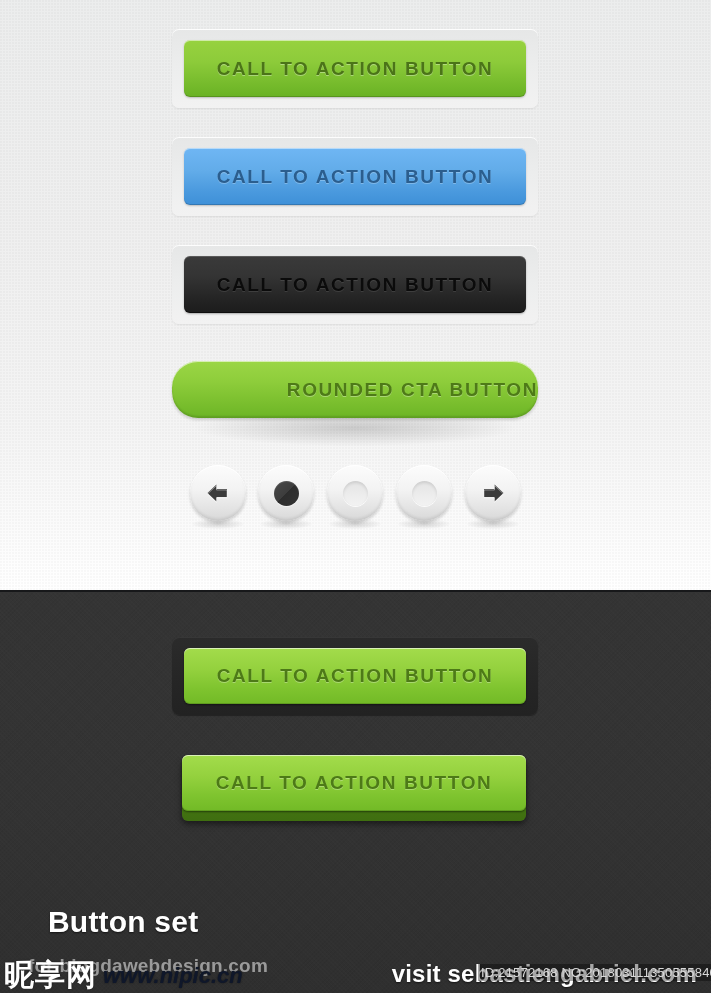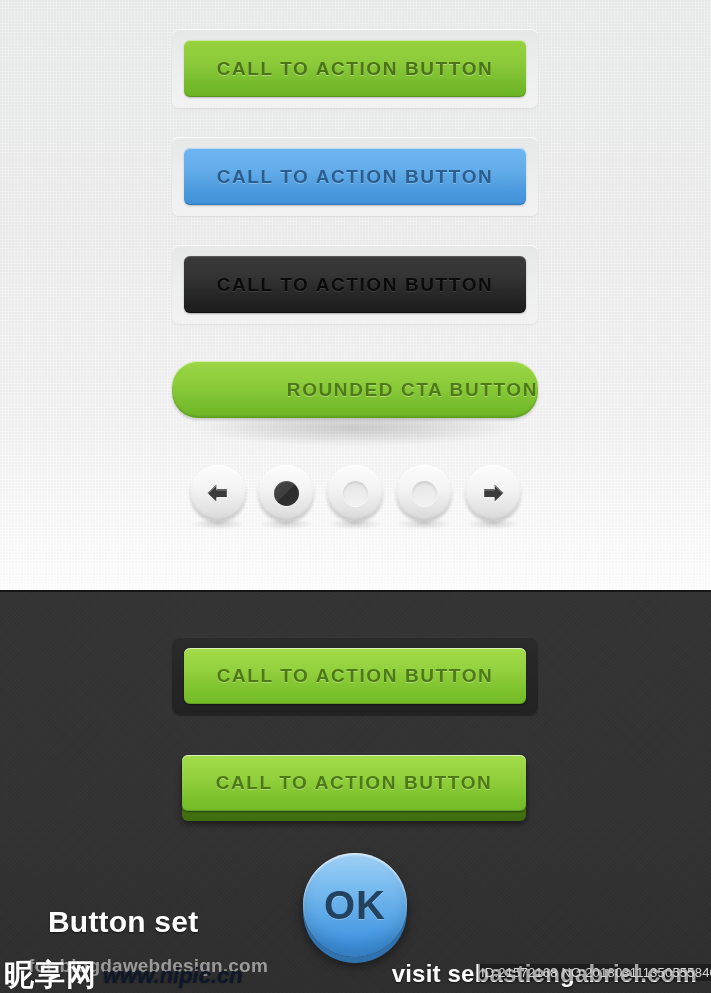--- a/index.html
+++ b/index.html
@@ -291,23 +291,20 @@
       <div class="cta green-dark" style="left:12px; top:11px; width:342px; height:56px; position:absolute;">
         <span>CALL TO ACTION BUTTON</span>
       </div>
     </div>
 
     <div class="extrude-base" style="left:182px; top:167px; width:344px; height:62px;"></div>
     <div class="cta green-dark" style="left:182px; top:163px; width:344px; height:56px;">
       <span>CALL TO ACTION BUTTON</span>
     </div>
 
-    <div class="ok-btn" style="left:303px; top:261px;">
-      <span class="ok-label">OK</span>
-    </div>
 
     <div class="foot foot-big" style="left:28px; top:313px;margin-left:20px;">Button set</div>
     <div class="foot foot-small" style="left:28px; top:363px;">for blogdawebdesign.com</div>
 
     <div class="foot foot-sub foot-right" style="right:14px; top:368px; font-size:24px;">visit sebastiengabriel.com</div>
 
   </div>
 
   <div class="wm-cn">
     <span class="wm-cn-glyphs">昵享网</span>

